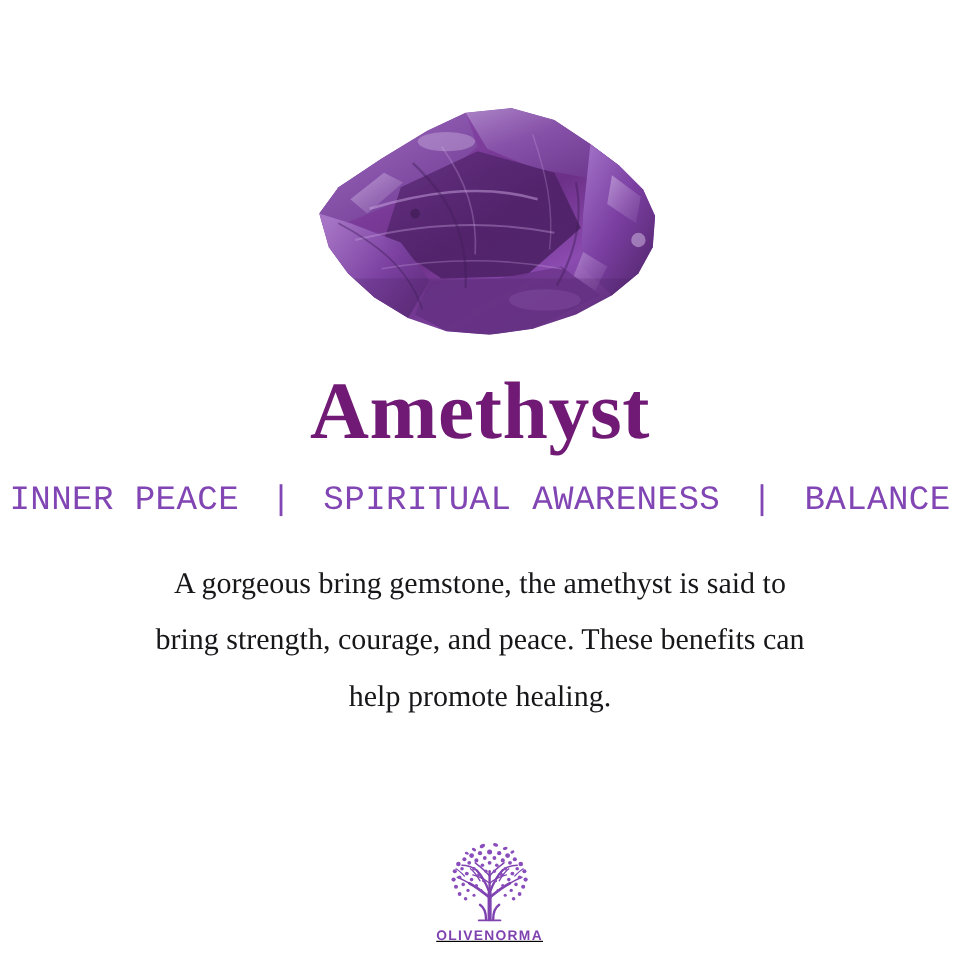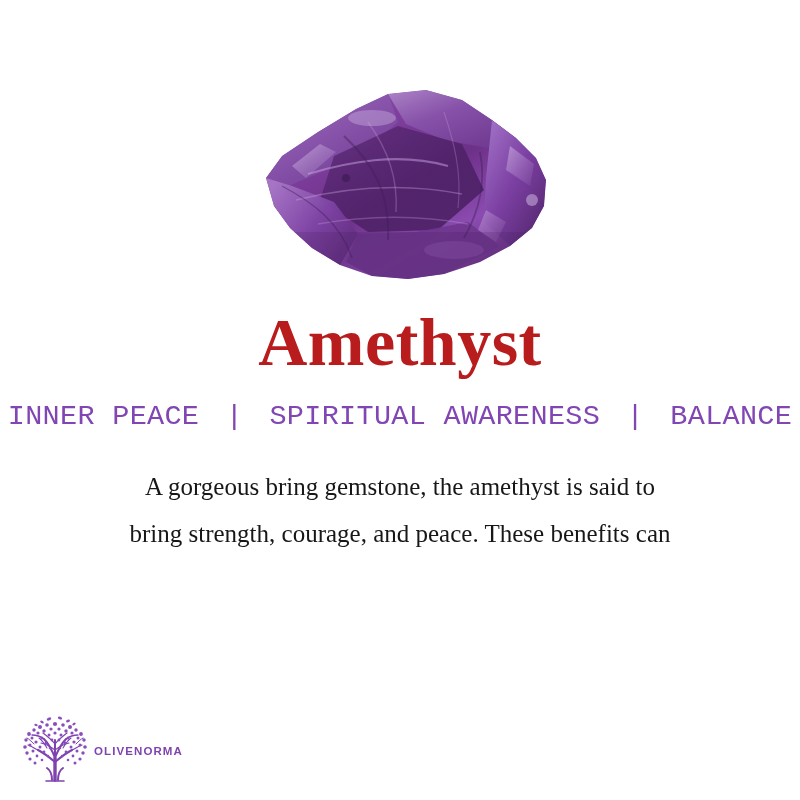--- a/index.html
+++ b/index.html
@@ -44,21 +44,21 @@
     height: 210px;
   }
 
   
   .title {
     font-family: "Liberation Serif", "DejaVu Serif", serif;
     font-size: 68px;
     font-weight: 700;
     line-height: 1;
     letter-spacing: 0.5px;
-    color: #b91c1c;
+    color: #701a75;
     margin: 0;
     padding: 0;
     text-align: left;
     position: relative;
     top: -12px;
   }
 
   
   .subtitle {
     font-family: Liberation Mono, monospace;
@@ -94,22 +94,23 @@
     white-space: nowrap;
   }
 
   
   .logo {
     position: absolute;
     left: 16px;
     right: 0;
     bottom: 14px;
     display: flex;
-    flex-direction: row;
+    flex-direction: column;
     align-items: center;
+    text-decoration: underline;
   }
   .logo-mark {
     width: 78px;
     height: 72px;
     display: block;
   }
   .logo-text {
     font-family: "Liberation Sans", "DejaVu Sans", sans-serif;
     font-size: 11.5px;
     font-weight: 700;
@@ -216,20 +217,21 @@
     <span>INNER PEACE</span>
     <span class="sep">|</span>
     <span>SPIRITUAL AWARENESS</span>
     <span class="sep">|</span>
     <span>BALANCE</span>
   </div>
 
   <div class="body-text">
     <span class="line">A gorgeous bring gemstone, the amethyst is said to</span>
     <span class="line">bring strength, courage, and peace. These benefits can</span>
+    <span class="line">help promote healing.</span>
   </div>
 
   <div class="logo">
     <svg class="logo-mark" viewBox="0 0 78 72" xmlns="http://www.w3.org/2000/svg" aria-hidden="true">
       <g stroke="#7f43b0" fill="none" stroke-width="1.5" stroke-linecap="round">
 
         <path d="M39,66 L39,44" stroke-width="3.4"></path>
         <path d="M36,66 C36,60 34,56 31,54" stroke-width="2"></path>
         <path d="M42,66 C42,60 44,56 47,54" stroke-width="2"></path>
 

